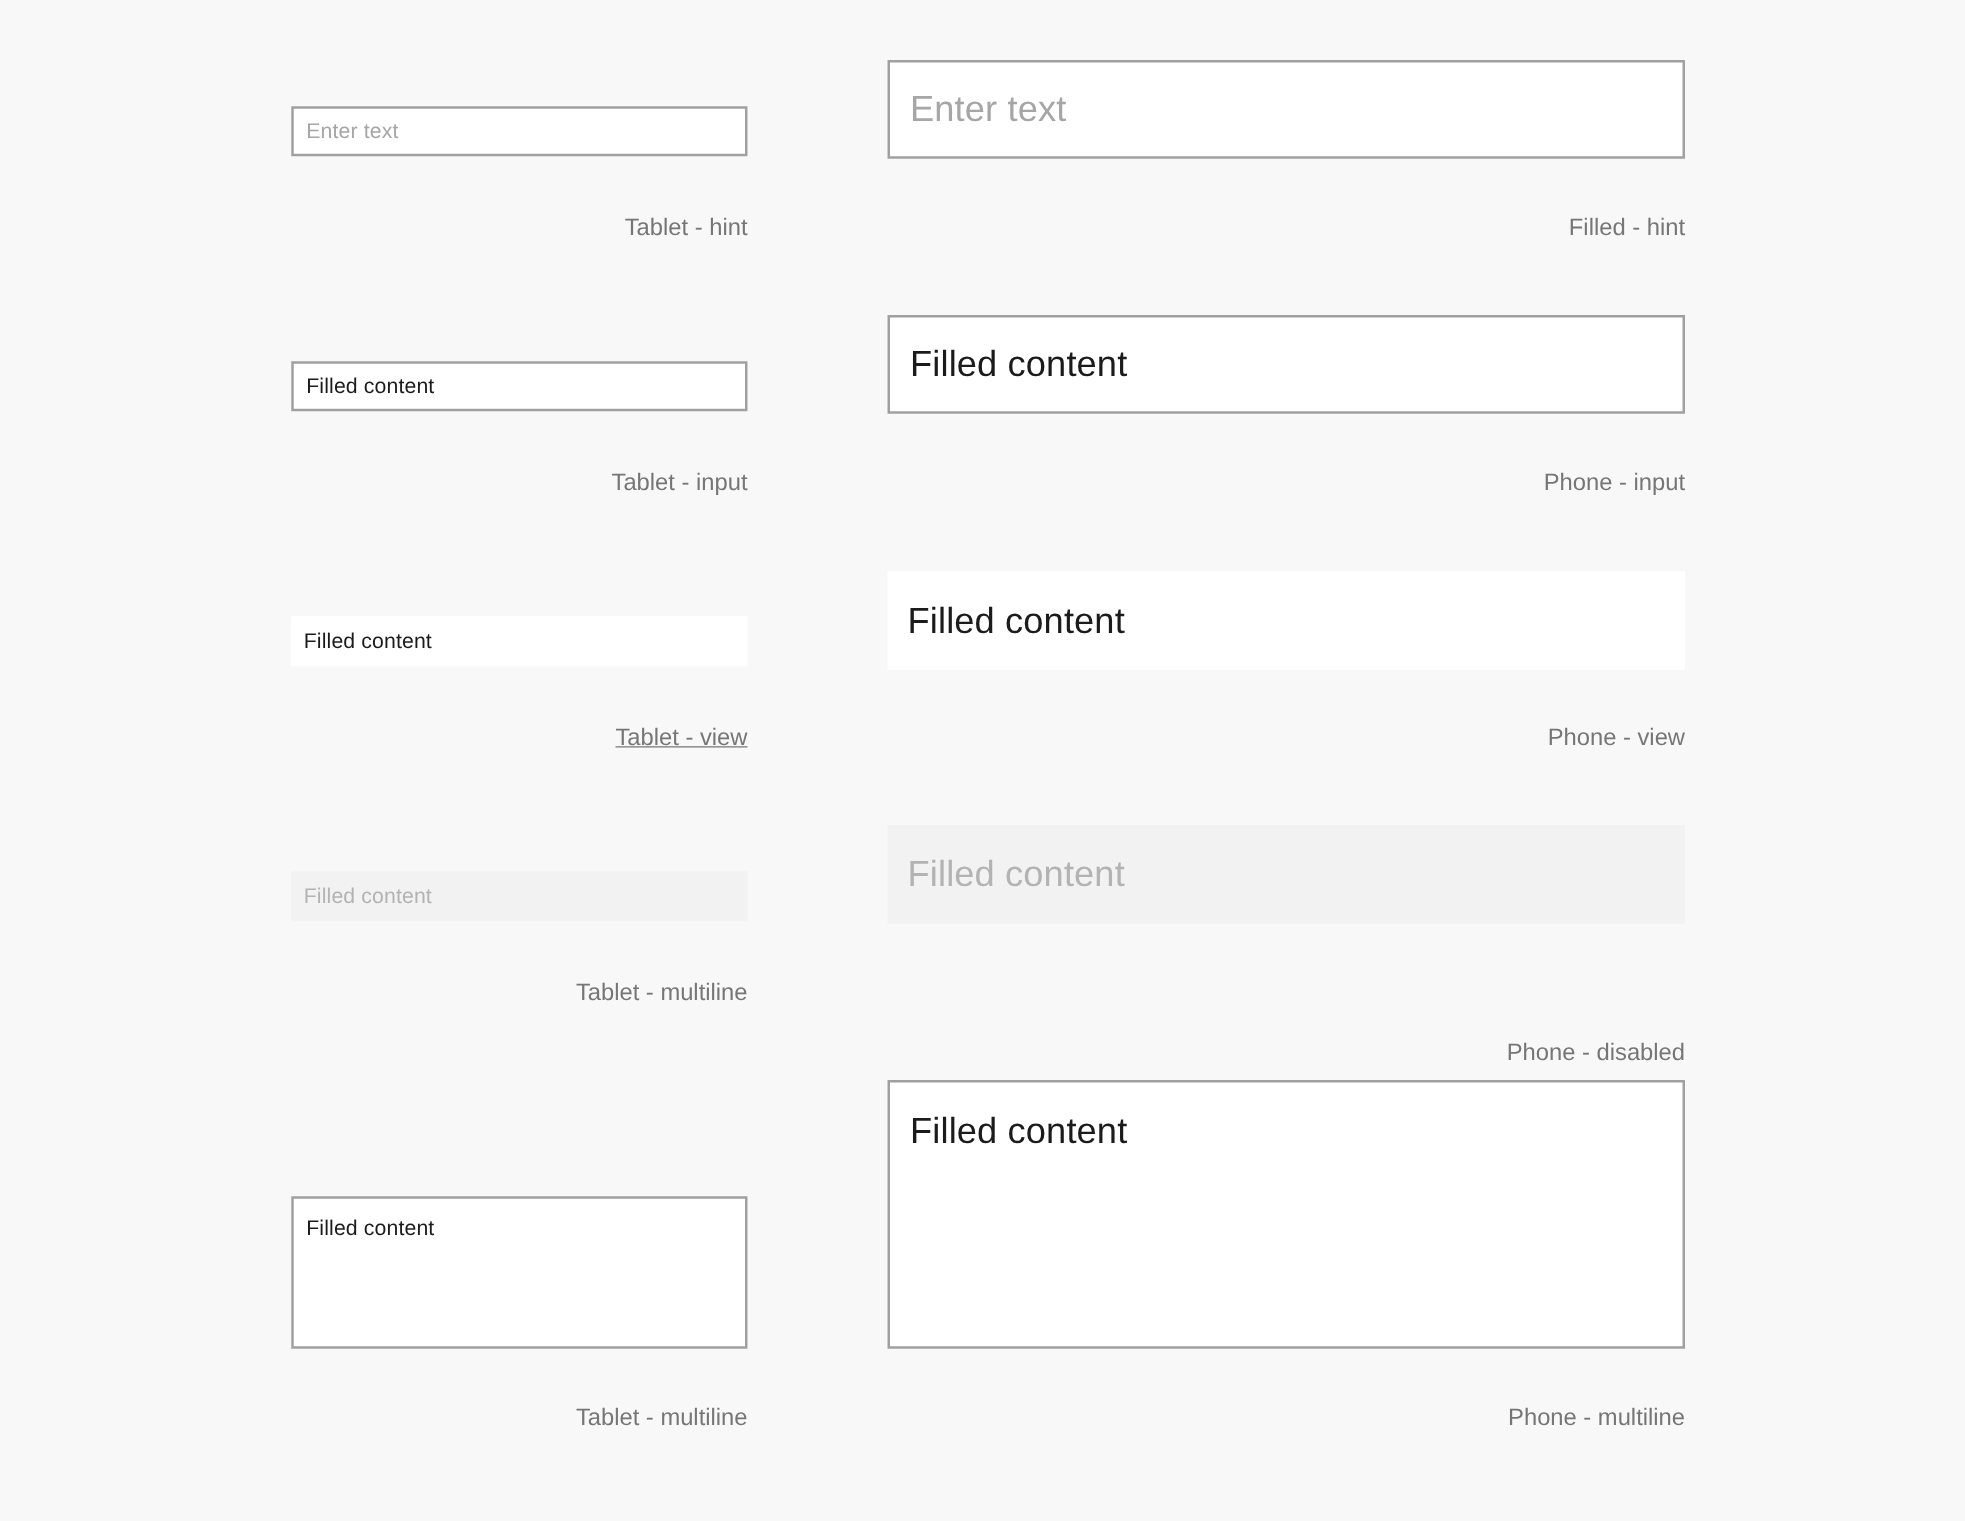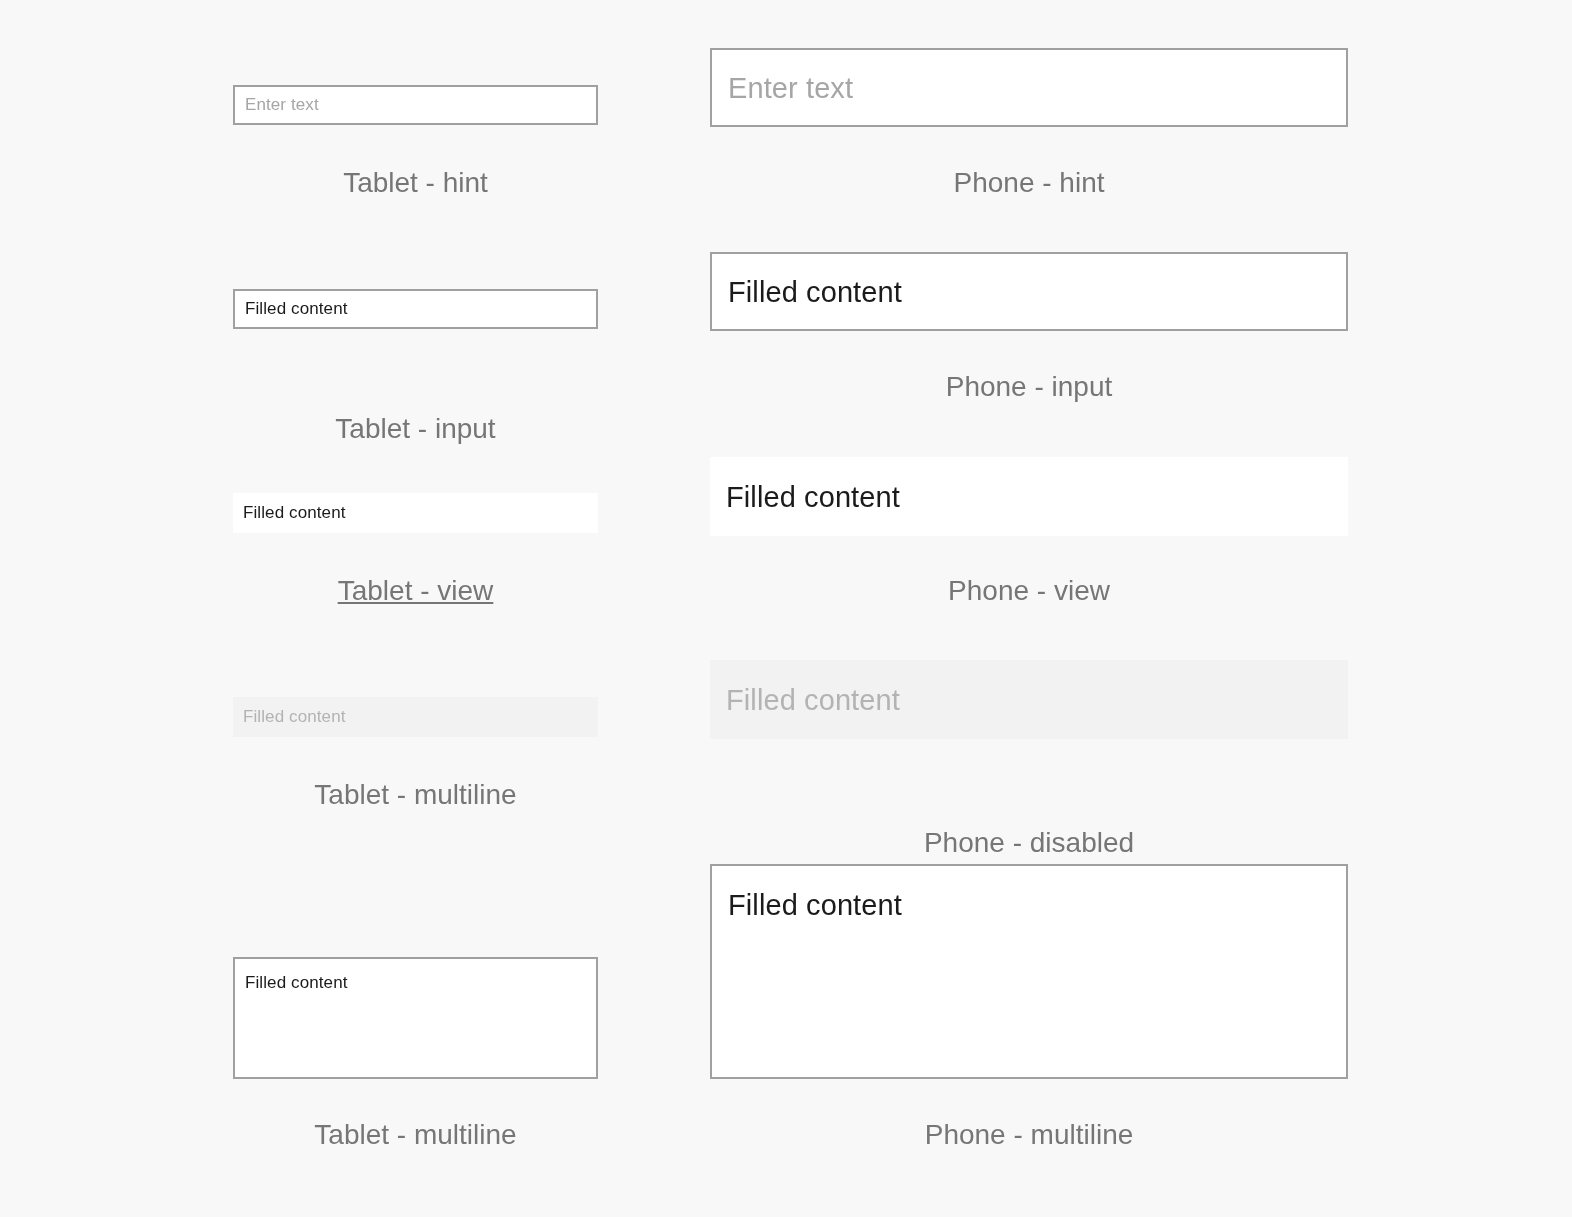--- a/index.html
+++ b/index.html
@@ -68,23 +68,23 @@
     line-height: 34px;
     padding-left: 16px;
   }
   .phone .field.multiline .field-text {
     padding-top: 22px;
   }
 
   
   .caption {
     position: absolute;
-    text-align: center;
+    text-align: right;
     color: #767676;
-    font-size: 28px;
+    font-size: 19px;
     line-height: 26px;
     white-space: pre;
   }
   .caption.tablet-cap {
     left: 233px;
     width: 365px;
   }
   .caption.phone-cap {
     left: 710px;
     width: 638px;
@@ -99,28 +99,28 @@
     <div class="field bordered" style="left:233px; top:85px; width:365px; height:40px;">
       <span class="field-text placeholder">Enter text</span>
     </div>
     <div class="caption tablet-cap" style="top:170px;">Tablet - hint</div>
   </div>
 
   <div class="phone">
     <div class="field bordered" style="left:710px; top:48px; width:638px; height:79px;">
       <span class="field-text placeholder">Enter text</span>
     </div>
-    <div class="caption phone-cap" style="top:170px;">Phone - hint</div>
+    <div class="caption phone-cap" style="top:170px;">Filled - hint</div>
   </div>
 
   <div class="tablet">
     <div class="field bordered" style="left:233px; top:289px; width:365px; height:40px;">
       <span class="field-text">Filled content</span>
     </div>
-    <div class="caption tablet-cap" style="top:374px;margin-top:42px;">Tablet - input</div>
+    <div class="caption tablet-cap" style="top:374px;">Tablet - input</div>
   </div>
 
   <div class="phone">
     <div class="field bordered" style="left:710px; top:252px; width:638px; height:79px;">
       <span class="field-text">Filled content</span>
     </div>
     <div class="caption phone-cap" style="top:374px;">Phone - input</div>
   </div>
 
   <div class="tablet">

